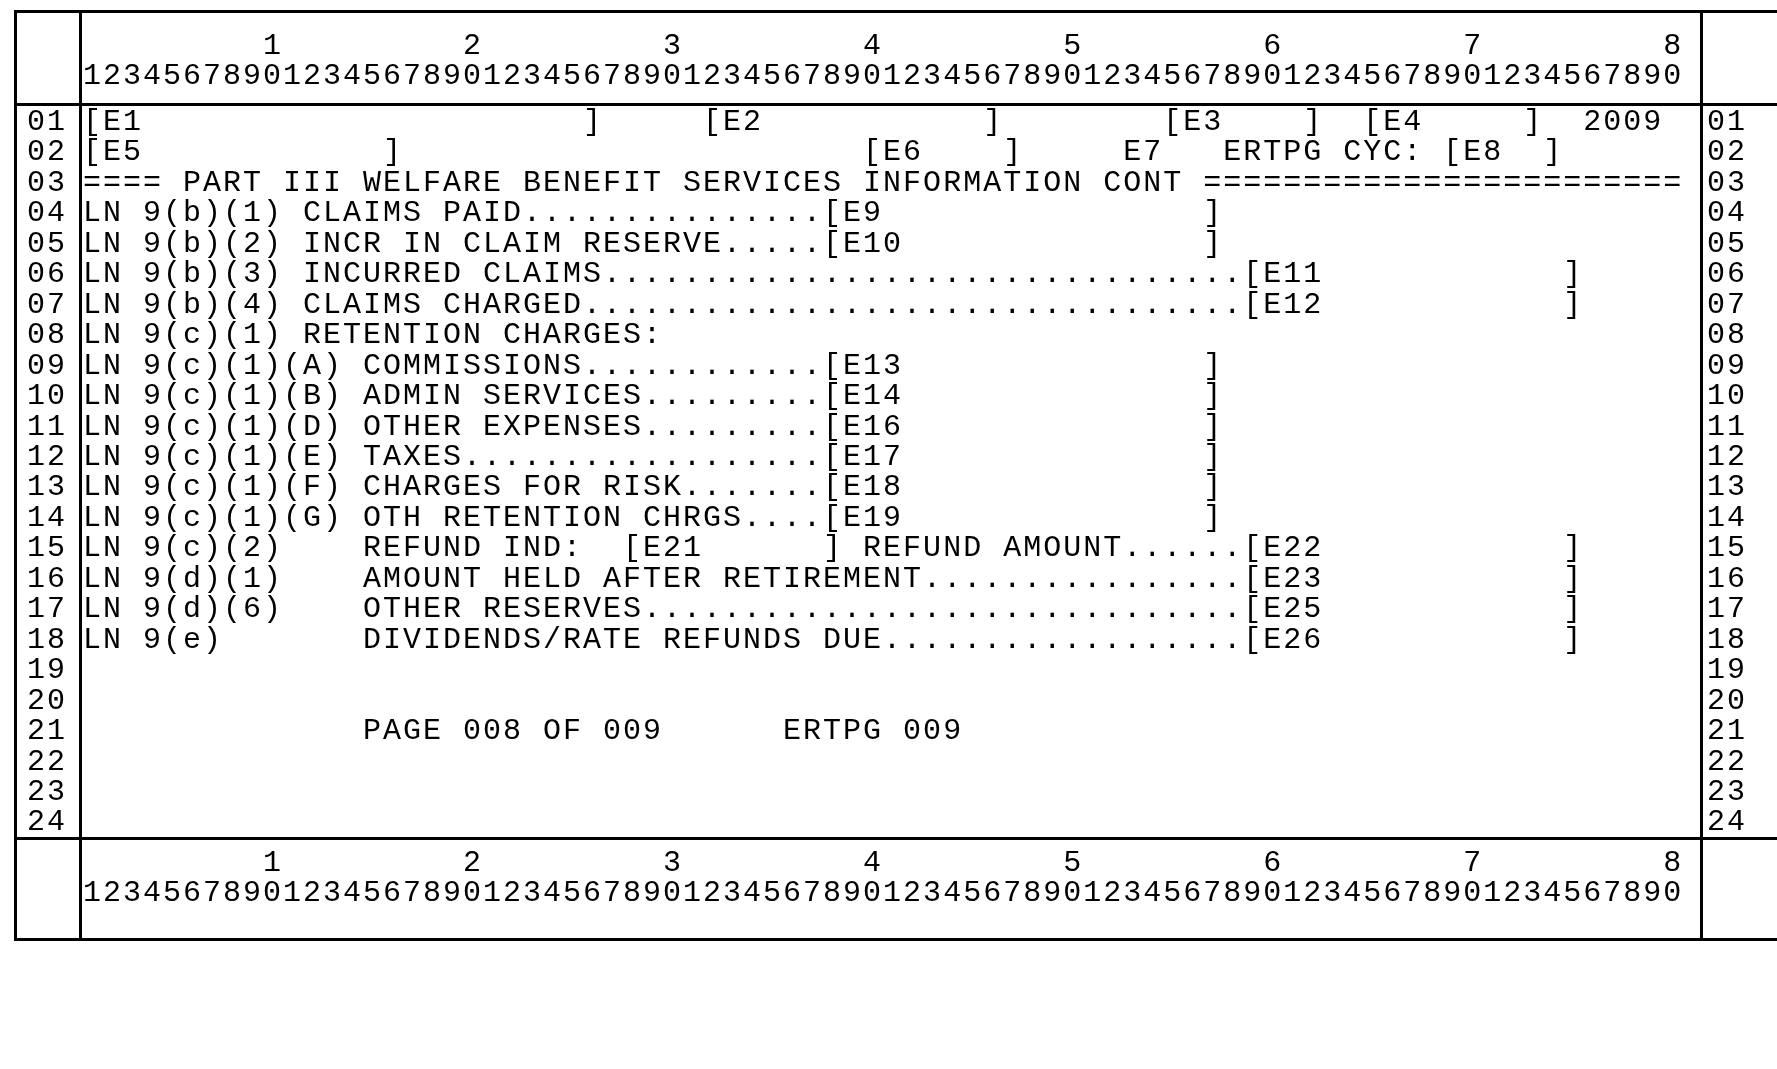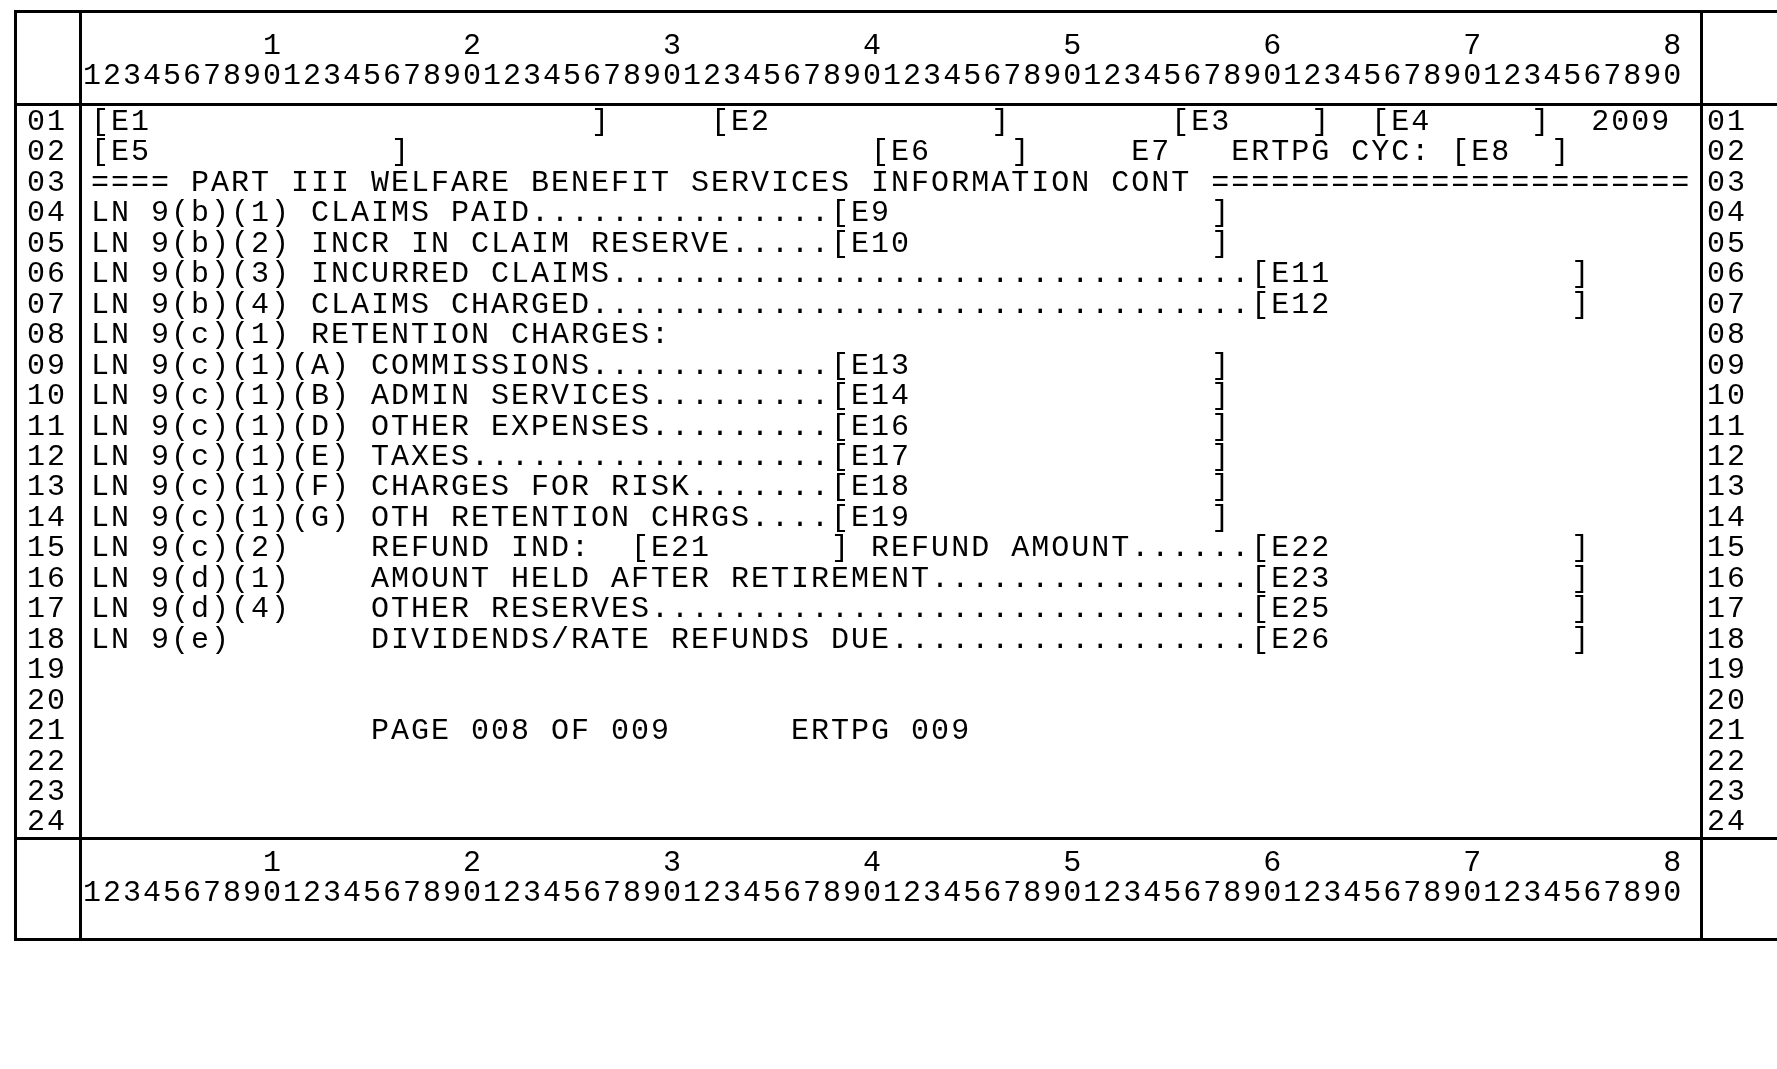--- a/index.html
+++ b/index.html
@@ -18,21 +18,21 @@
   .hbar { position:absolute; left:0; right:0; height:3px; background:#000000; }
   .hbar-top    { top:90px; }
   .hbar-bottom { top:824px; }
   .mono {
     font-family:"Liberation Mono", monospace;
     font-size:30px; letter-spacing:2px; line-height:30.46px;
     white-space:pre; color:#000000;
   }
   .top-ruler    { position:absolute; left:66px; top:18px;  }
   .bottom-ruler { position:absolute; left:66px; top:835px; }
-  .content-area { position:absolute; left:66px; top:94px; width:1615px;margin-left:8px; }
+  .content-area { position:absolute; left:66px; top:94px; width:1615px; }
   .left-nums    { position:absolute; left:0px;  top:94px; width:62px;  padding-left:10px; box-sizing:border-box; }
   .right-nums   { position:absolute; left:1686px; top:94px; width:57px; padding-left:4px; box-sizing:border-box; }
   .row { min-height:30.46px; }
 </style>
 </head>
 <body>
 
 <div class="screen">
   <div class="frame">
 
@@ -83,21 +83,21 @@
         <div class="mono row">LN 9(b)(4) CLAIMS CHARGED.................................[E12            ]</div>
         <div class="mono row">LN 9(c)(1) RETENTION CHARGES:</div>
         <div class="mono row">LN 9(c)(1)(A) COMMISSIONS............[E13               ]</div>
         <div class="mono row">LN 9(c)(1)(B) ADMIN SERVICES.........[E14               ]</div>
         <div class="mono row">LN 9(c)(1)(D) OTHER EXPENSES.........[E16               ]</div>
         <div class="mono row">LN 9(c)(1)(E) TAXES..................[E17               ]</div>
         <div class="mono row">LN 9(c)(1)(F) CHARGES FOR RISK.......[E18               ]</div>
         <div class="mono row">LN 9(c)(1)(G) OTH RETENTION CHRGS....[E19               ]</div>
         <div class="mono row">LN 9(c)(2)    REFUND IND:  [E21      ] REFUND AMOUNT......[E22            ]</div>
         <div class="mono row">LN 9(d)(1)    AMOUNT HELD AFTER RETIREMENT................[E23            ]</div>
-        <div class="mono row">LN 9(d)(4)    OTHER RESERVES..............................[E25            ]</div>
+        <div class="mono row">LN 9(d)(6)    OTHER RESERVES..............................[E25            ]</div>
         <div class="mono row">LN 9(e)       DIVIDENDS/RATE REFUNDS DUE..................[E26            ]</div>
         <div class="mono row"> </div>
         <div class="mono row"> </div>
         <div class="mono row">              PAGE 008 OF 009      ERTPG 009</div>
       </div>
 
     <div class="right-nums" id="right-nums">
         <div class="mono row">01</div>
         <div class="mono row">02</div>
         <div class="mono row">03</div>

